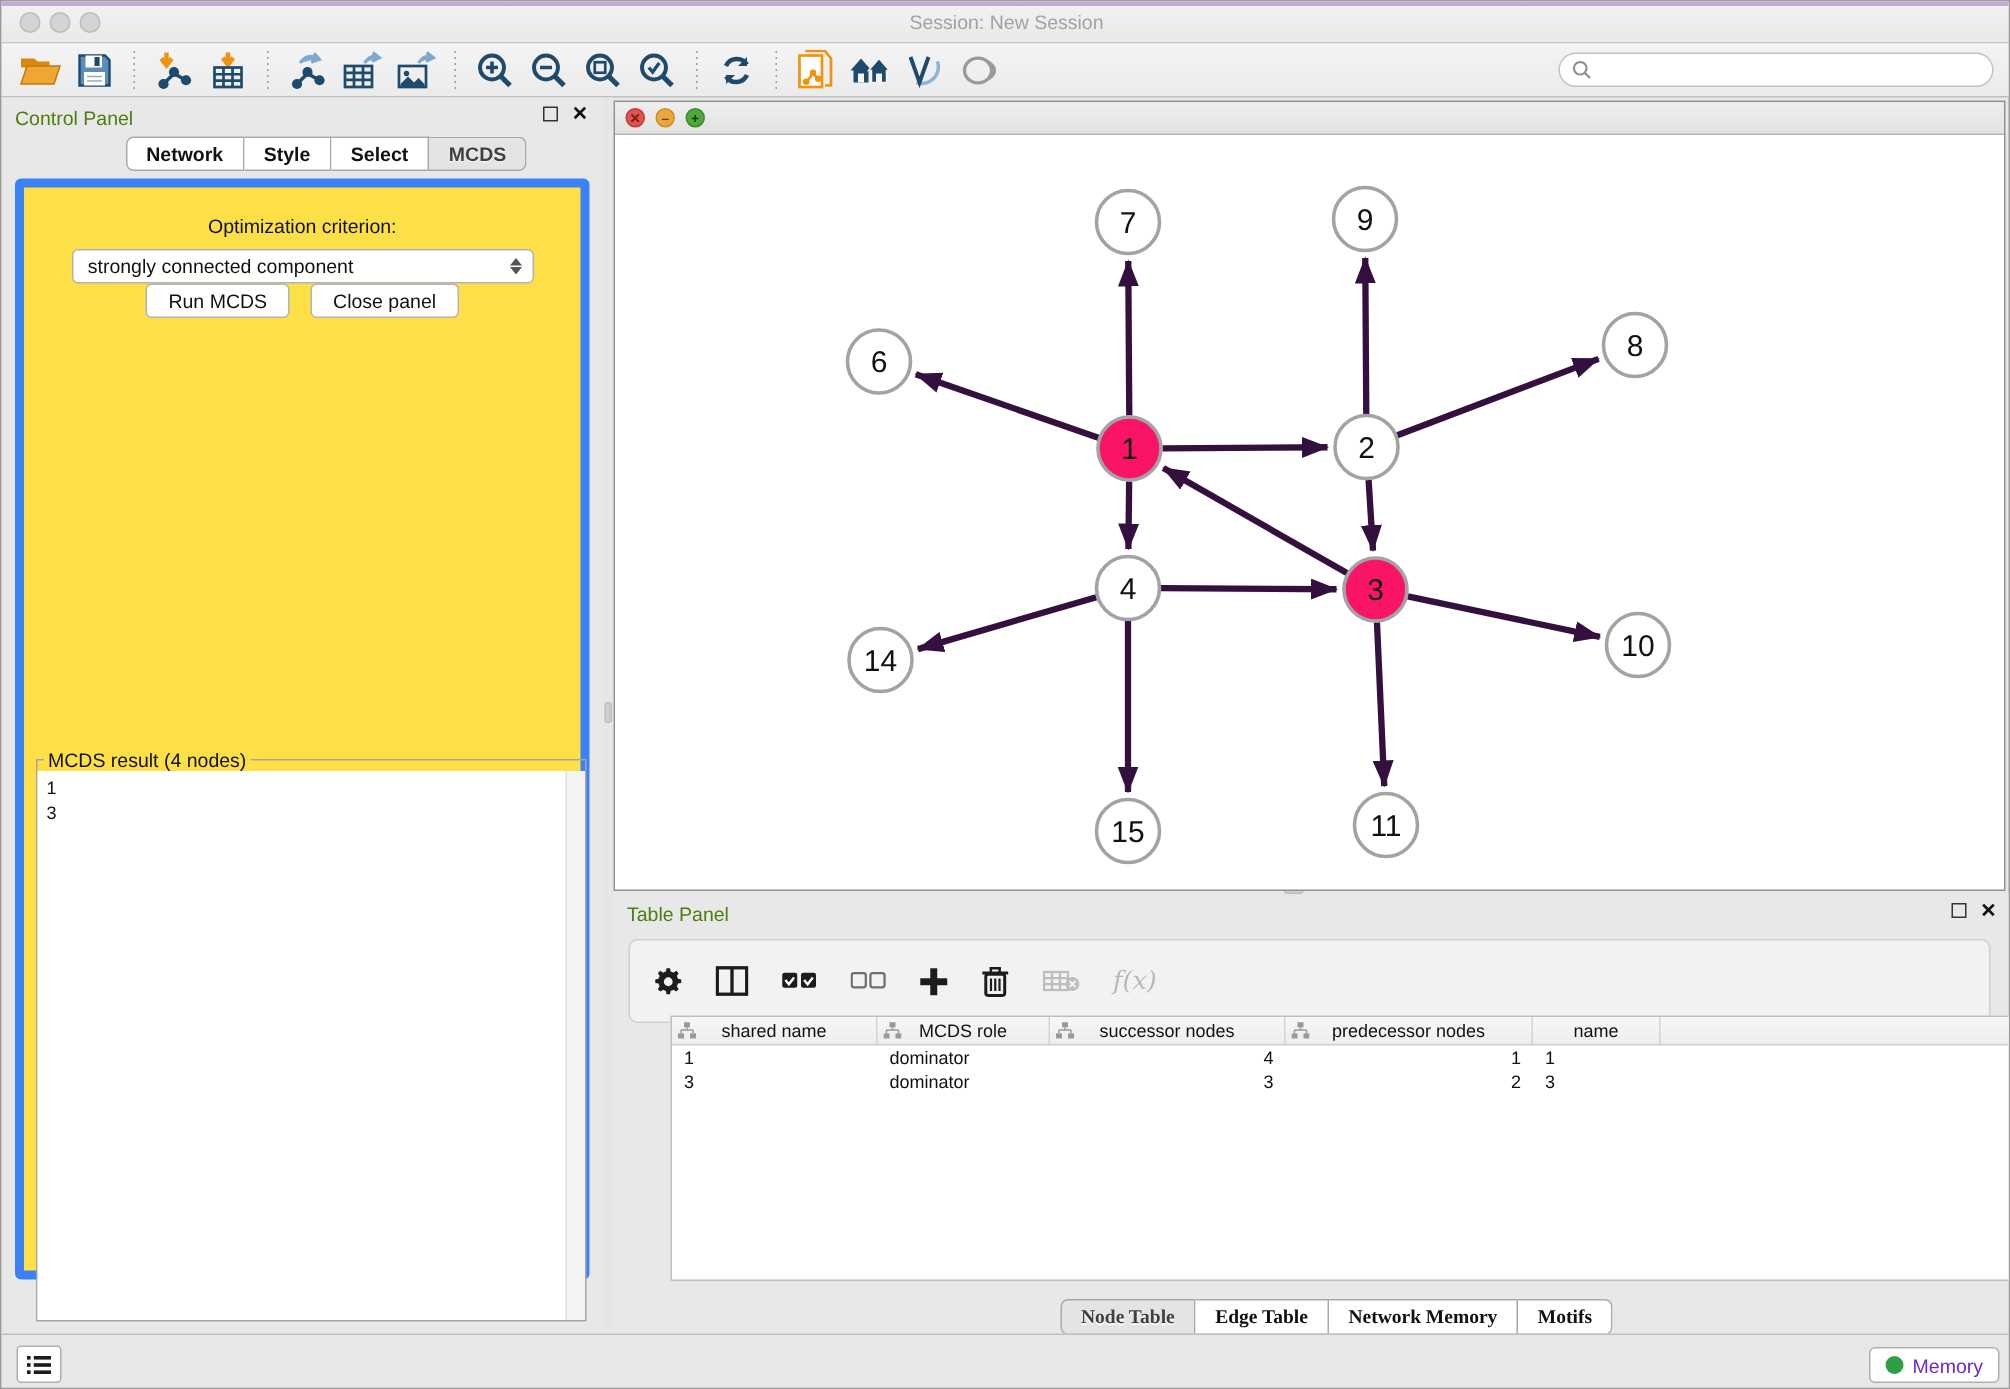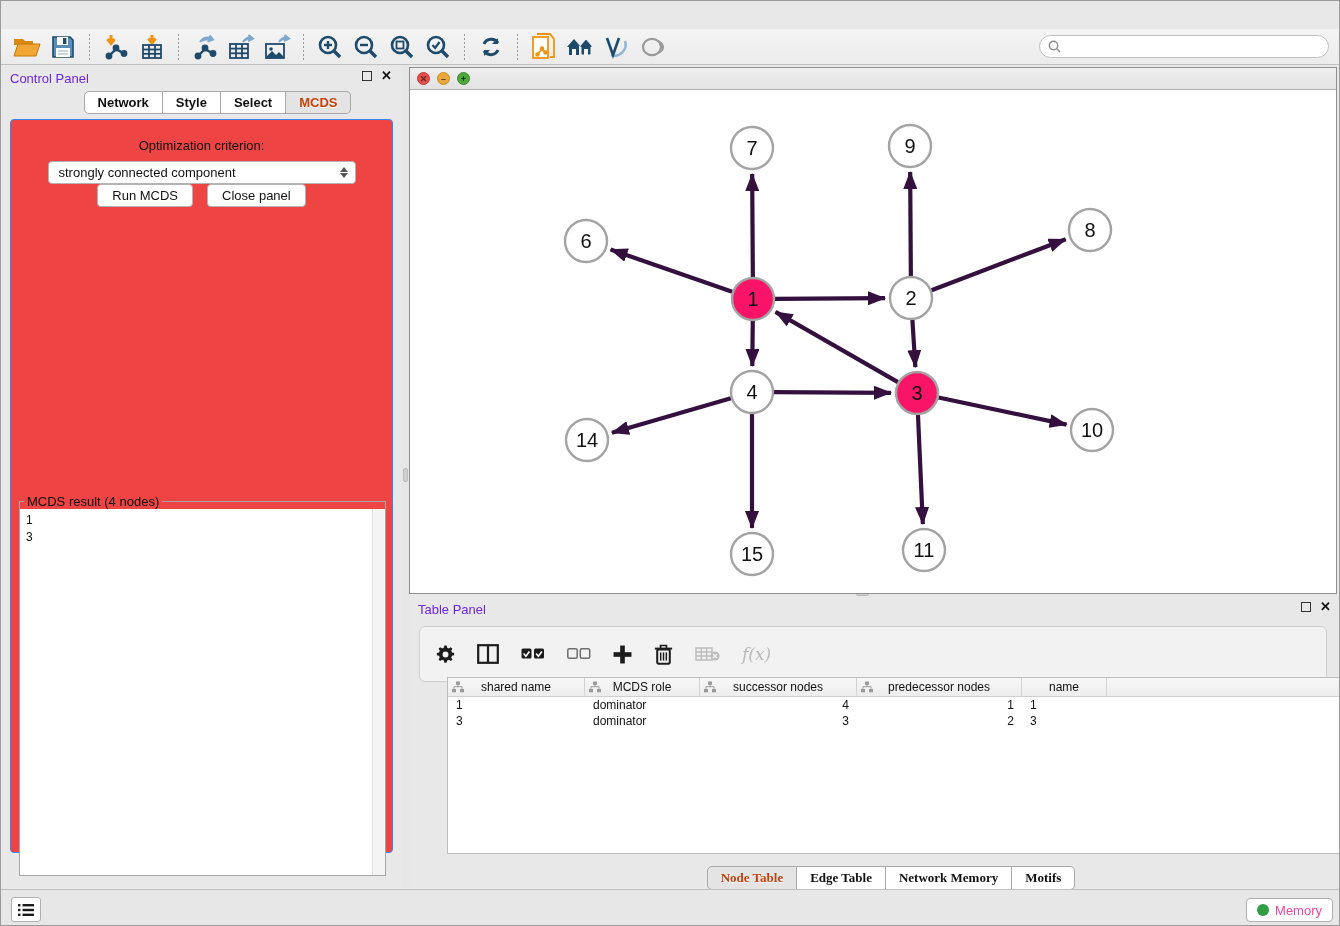--- a/index.html
+++ b/index.html
@@ -26,34 +26,34 @@
             background-image:linear-gradient(#9a9a9a 40%, rgba(0,0,0,0) 0%);
             background-size:1px 4px; background-repeat:repeat-y; }
   .searchbox { position:absolute; right:12px; top:6px; width:290px; height:23px;
                background:#fff; border:1px solid #c2c2c2; border-radius:12px;
                display:flex; align-items:center; padding:0 8px; }
   .searchbox input { border:none; outline:none; flex:1; font-size:13px; background:transparent; margin-left:5px; }
 
   
   .control-panel { position:absolute; left:0; top:64px; width:401px; height:824px; background:#e8e8e8; }
   .panel-header { position:relative; height:26px; }
-  .panel-header .ph-title { position:absolute; left:9px; top:6px; font-size:13px; color:#6d28d9; }
+  .panel-header .ph-title { position:absolute; left:9px; top:6px; font-size:13px; color:#4d7c0f; }
   .ph-icons { position:absolute; right:10px; top:6px; display:flex; gap:9px; align-items:center; }
   .float-icon { width:10px; height:10px; border:1.5px solid #333; display:inline-block; }
   .close-icon { font-size:13px; font-weight:bold; color:#111; line-height:10px; }
 
   .seg-tabs { display:flex; justify-content:center;padding-left:32px; }
   .seg-tab { background:#fff; border:1px solid #a9a9a9; border-left:none; padding:3px 13px;
              font-size:13px; font-weight:bold; color:#111; cursor:default; }
   .seg-tab:first-child { border-left:1px solid #a9a9a9; border-radius:5px 0 0 5px; }
   .seg-tab:last-child { border-radius:0 5px 5px 0; }
-  .seg-tab.active { background:#e4e4e4; color:#c2410c; text-shadow:0 1px 0 #fff; }
+  .seg-tab.active { background:#e4e4e4; color:#404040; text-shadow:0 1px 0 #fff; }
 
   .cp-inner { position:absolute; left:9px; top:54px; width:383px; height:734px;
-              background:#ef4444; border:1px solid #3b82f6; border-radius:4px; }
+              background:#fde047; border:6px solid #3b82f6; border-radius:4px; }
   .opt-label { text-align:center; margin-top:18px; font-size:13px; color:#111; }
   .dropdown { position:relative; margin:8px auto 0 auto; width:308px; height:23px; background:#fff;
               border:1px solid #b3b3b3; border-radius:4px; font-size:13px; color:#111;
               display:flex; align-items:center; padding-left:10px; }
   .dd-arrows { position:absolute; right:4px; top:2px; width:14px; height:17px; display:flex;
                flex-direction:column; align-items:center; justify-content:center; gap:1px; }
   .dd-arrows span { width:0; height:0; border-left:4px solid transparent; border-right:4px solid transparent; }
   .dd-up { border-bottom:5px solid #555; }
   .dd-down { border-top:5px solid #555; }
   .btn-row { display:flex; justify-content:center; gap:14px; }
@@ -108,30 +108,37 @@
   .td-left { text-align:left; } .td-right { text-align:right; }
   .tp-tabs { position:absolute; left:0; width:932px; top:270px; display:flex; justify-content:center;font-family:Liberation Serif, serif; }
 
   
   .statusbar { position:absolute; left:0; top:888px; width:1340px; height:38px; background:#e7e7e7;
                border-top:1px solid #c0c0c0; }
   .list-btn { position:absolute; left:10px; top:7px; width:30px; height:25px; background:#fff;
               border:1px solid #b0b0b0; border-radius:3px; display:flex; align-items:center; justify-content:center; }
   .memory-btn { position:absolute; right:8px; top:8px; height:24px; background:#fff;
                 border:1px solid #b0b0b0; border-radius:4px; display:flex; align-items:center;
-                gap:6px; padding:0 10px; font-size:13px; color:#ec4899; }
+                gap:6px; padding:0 10px; font-size:13px; color:#6d28d9; }
   .mem-dot { width:12px; height:12px; border-radius:50%; }
 
   .ic { display:block; }
 </style>
 </head>
 <body>
 
 <div id="app">
 
+  <div class="titlebar">
+    <div class="accent"></div>
+    <span class="tl-dot" style="left:12px"></span>
+    <span class="tl-dot" style="left:32px"></span>
+    <span class="tl-dot" style="left:52px"></span>
+    <div class="title-text">Session: New Session</div>
+  </div>
 
   <div class="toolbar">
     <div class="tb-btn">
       <svg class="ic" width="28" height="22" viewBox="0 0 28 22">
         <path d="M1 3 h9 l2 2 h8 v4 H1 z" fill="#d9890e"></path>
         <path d="M1 20 L5 8 h22 l-4 12 z" fill="#f0a535" stroke="#c07a08" stroke-width="1"></path>
       </svg>
     </div>
     <div class="tb-btn">
       <svg class="ic" width="24" height="24" viewBox="0 0 24 24">

